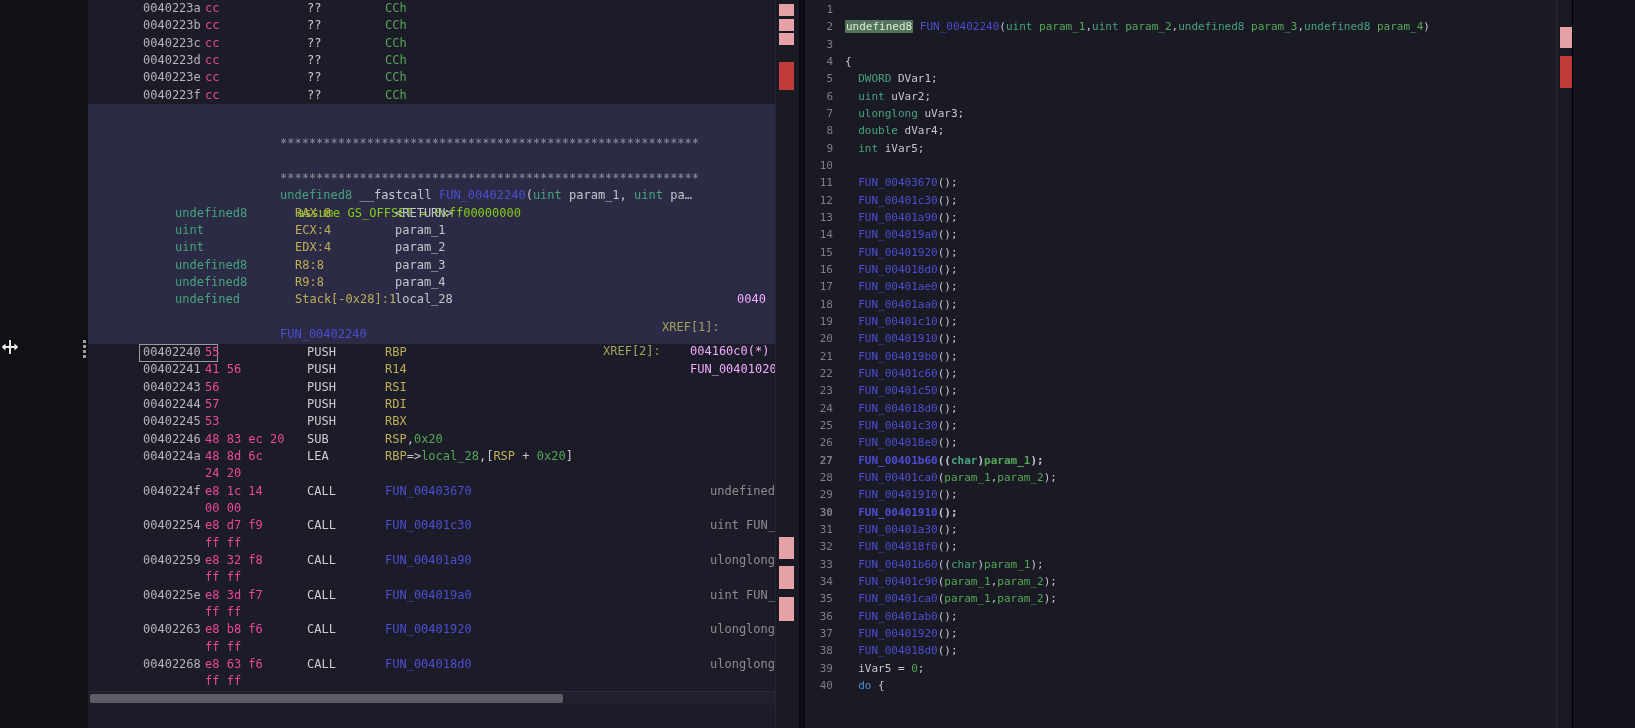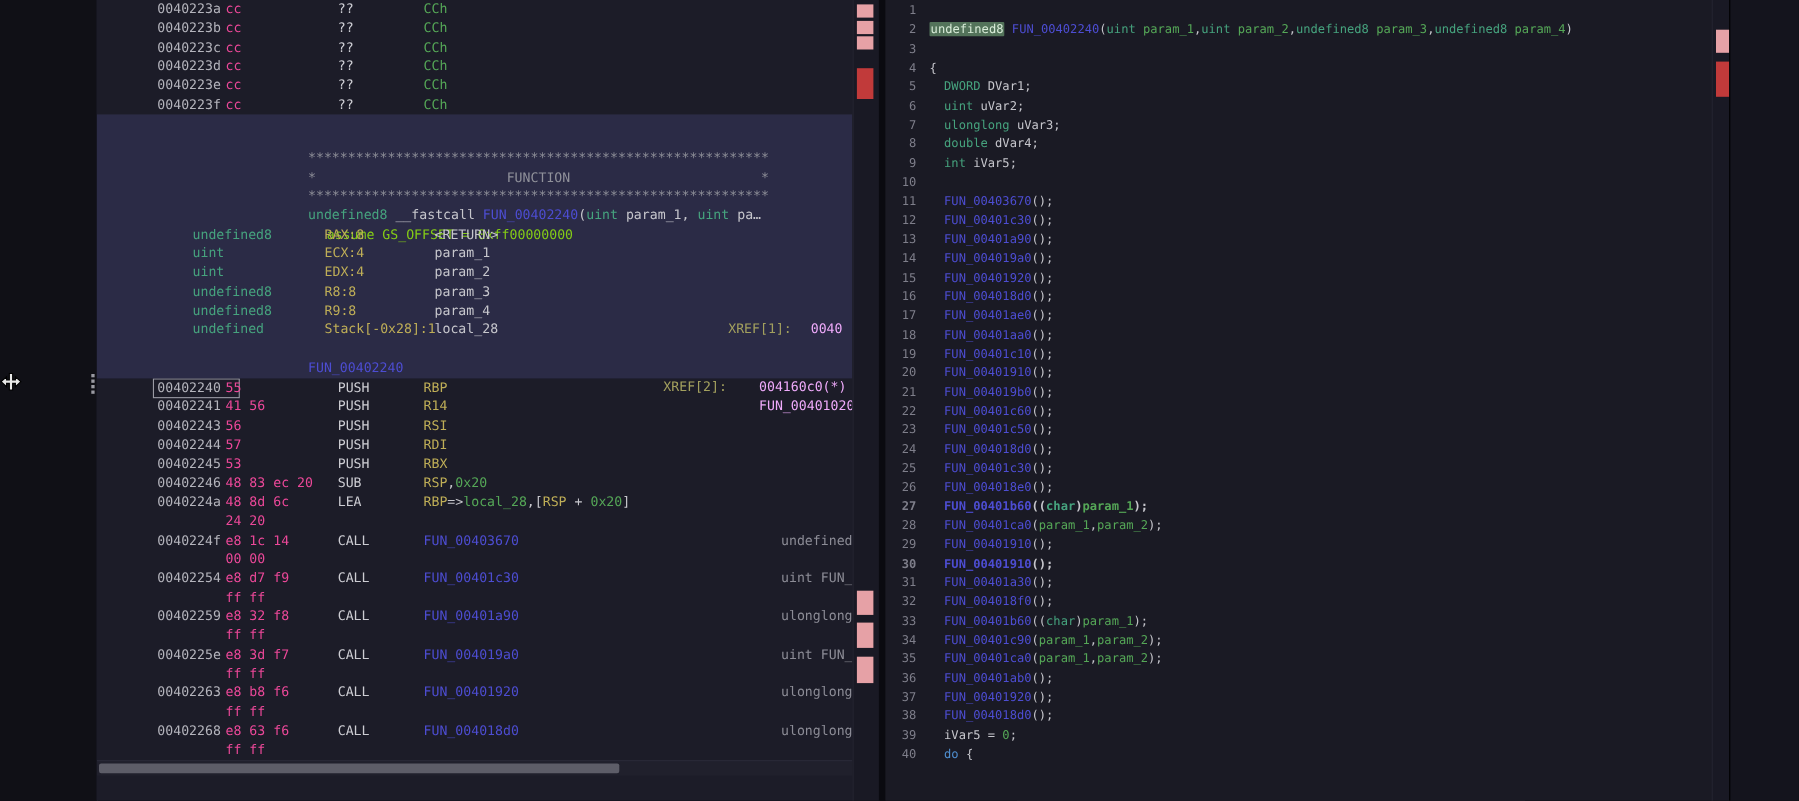--- a/index.html
+++ b/index.html
@@ -96,39 +96,36 @@
       <div class="lrow" style="top: 621.33px;"><span class="c-addr">00402263</span><span class="c-bytes">e8 b8 f6</span><span class="c-mn">CALL</span><span class="c-ops"><span class="tok t-fn">FUN_00401920</span></span><span class="c-comment">ulonglong</span></div>
       <div class="lrow" style="top: 638.66px;"><span class="c-bytes">ff ff</span></div>
       <div class="lrow" style="top: 655.99px;"><span class="c-addr">00402268</span><span class="c-bytes">e8 63 f6</span><span class="c-mn">CALL</span><span class="c-ops"><span class="tok t-fn">FUN_004018d0</span></span><span class="c-comment">ulonglong</span></div>
       <div class="lrow" style="top: 673.33px;"><span class="c-bytes">ff ff</span></div>
     </div>
 
   <div id="fn-header">
     <div class="hline" style="top:14px">
       <span class="hcol-banner">**********************************************************</span>
     </div>
-    <div class="hline" style="top:31.3px">
-      <span class="hcol-banner">*                        FUNCTION                        *</span>
-    </div>
     <div class="hline" style="top:48.7px">
       <span class="hcol-banner">**********************************************************</span>
     </div>
     <div class="hline" style="top:66px">
       <span class="hcol-sig"><span class="tok t-type">undefined8</span><span class="tok t-plain"> __fastcall </span><span class="tok t-fn">FUN_00402240</span><span class="tok t-plain">(</span><span class="tok t-type">uint</span><span class="tok t-plain"> param_1, </span><span class="tok t-type">uint</span><span class="tok t-plain"> pa…</span></span>
     </div>
     <div class="hline" style="top:83.3px">
       <span class="hcol-assume">assume GS_OFFSET = 0xff00000000</span>
     </div>
     <div id="reg-table">
         <div class="hline" style="top: 100.7px;"><span class="tok t-type rcol-type">undefined8</span><span class="tok t-reg rcol-storage">RAX:8</span><span class="tok t-plain rcol-name">&lt;RETURN&gt;</span></div>
         <div class="hline" style="top: 118.03px;"><span class="tok t-type rcol-type">uint</span><span class="tok t-reg rcol-storage">ECX:4</span><span class="tok t-plain rcol-name">param_1</span></div>
         <div class="hline" style="top: 135.37px;"><span class="tok t-type rcol-type">uint</span><span class="tok t-reg rcol-storage">EDX:4</span><span class="tok t-plain rcol-name">param_2</span></div>
         <div class="hline" style="top: 152.7px;"><span class="tok t-type rcol-type">undefined8</span><span class="tok t-reg rcol-storage">R8:8</span><span class="tok t-plain rcol-name">param_3</span></div>
         <div class="hline" style="top: 170.03px;"><span class="tok t-type rcol-type">undefined8</span><span class="tok t-reg rcol-storage">R9:8</span><span class="tok t-plain rcol-name">param_4</span></div>
-        <div class="hline" style="top: 187.37px;"><span class="tok t-type rcol-type">undefined</span><span class="tok t-reg rcol-storage">Stack[-0x28]:1</span><span class="tok t-plain rcol-name">local_28</span><span class="xref-label" style="left: 574px;">XREF[1]:</span><span class="xref-value" style="left: 649px;">0040</span></div>
+        <div class="hline" style="top: 187.37px;"><span class="tok t-type rcol-type">undefined</span><span class="tok t-reg rcol-storage">Stack[-0x28]:1</span><span class="tok t-plain rcol-name">local_28</span><span class="xref-label" style="left: 574px; margin-top: 28px;">XREF[1]:</span><span class="xref-value" style="left: 649px;">0040</span></div>
       </div>
     <div class="hline" style="top:204.7px">
       <span class="hcol-label t-fn">FUN_00402240</span>
       <span class="xref-label" style="left:515px">XREF[2]:</span>
       <span class="xref-value" style="left:602px">FUN_00401020:</span>
     </div>
     <div class="hline" style="top:222px">
       <span class="xref-value" style="left:602px">004160c0(*)</span>
     </div>
   </div>

